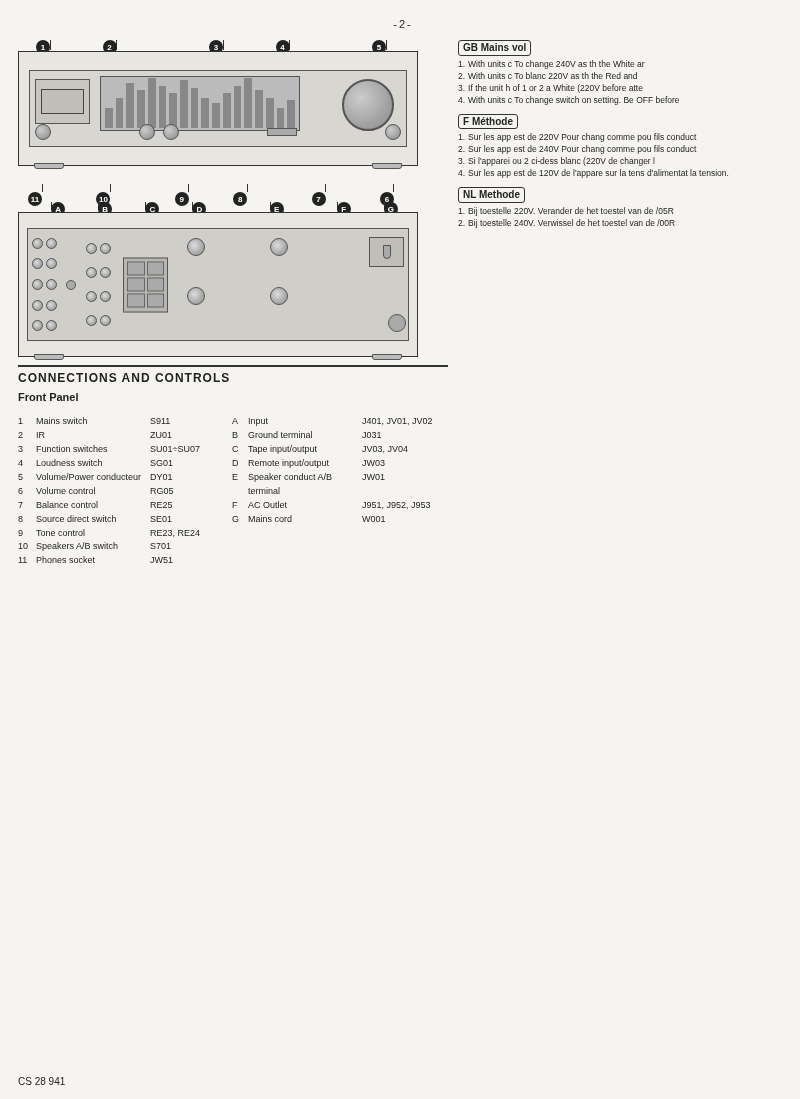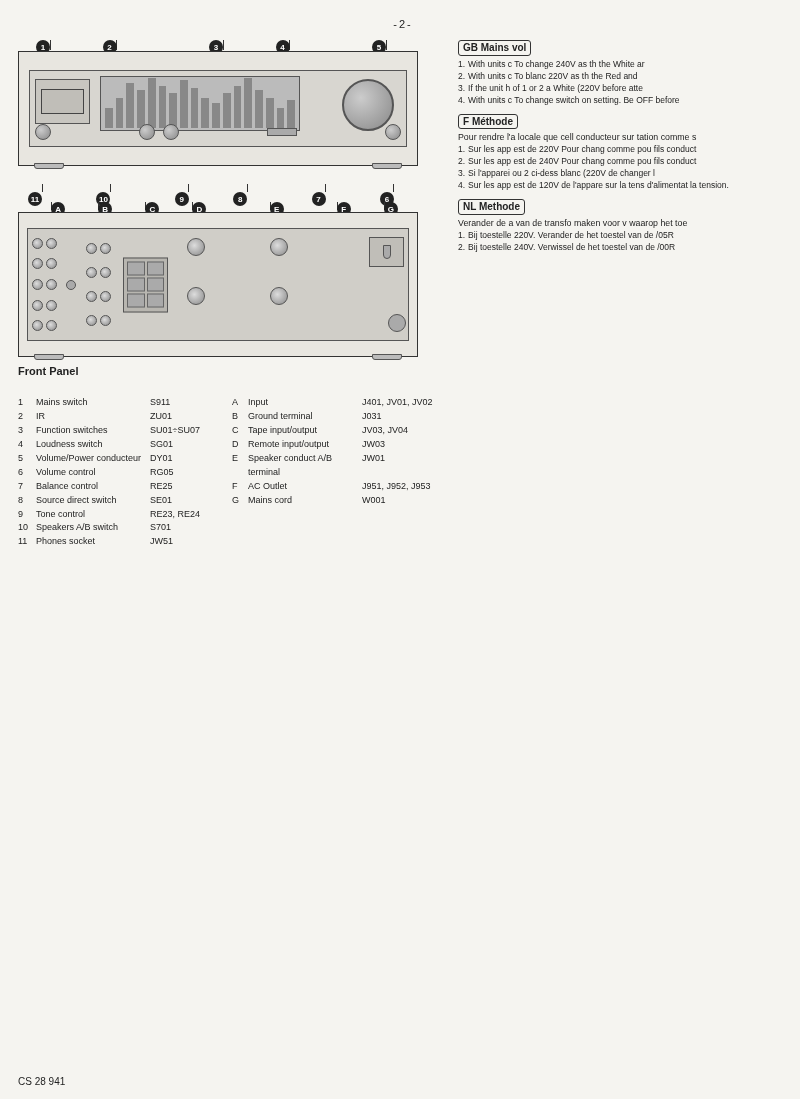--- a/index.html
+++ b/index.html
@@ -184,21 +184,21 @@
       font-weight: bold;
       letter-spacing: 1px;
       border-top: 2px solid #333;
       padding-top: 4px;
       margin-bottom: 6px;
     }
 
     .cc-subtitle {
       font-size: 11px;
       font-weight: bold;
-      margin-bottom: 19px;
+      margin-bottom: 12px;
     }
 
     .two-col-layout {
       display: flex;
       gap: 14px;
       margin-top: 2px;
     }
 
     .col-left {
       flex: 0 0 200px;
@@ -471,20 +471,21 @@
               <div style="width:100%;height:100%;border:1.5px solid #555;border-radius:50%;background:#aaa;"></div>
             </div>
           </div>
 
           <div style="position:absolute;bottom:-4px;left:15px;width:30px;height:6px;border:1px solid #555;background:#bbb;border-radius:0 0 3px 3px;"></div>
           <div style="position:absolute;bottom:-4px;right:15px;width:30px;height:6px;border:1px solid #555;background:#bbb;border-radius:0 0 3px 3px;"></div>
         </div>
       </div>
 
       <div class="cc-section">
+        <div class="cc-title">CONNECTIONS AND CONTROLS</div>
         <div class="cc-subtitle">Front Panel</div>
 
         <div class="two-col-layout">
 
           <div class="col-left">
             <div id="front-panel-list">
                 <div style="display: grid; grid-template-columns: 14px 110px 60px; gap: 0px 4px; font-size: 9px; line-height: 1.55;">
                   <span>1</span>
                   <span>Mains switch</span>
                   <span>S911</span>
@@ -605,21 +606,20 @@
             </div>
             <div style="display: flex; gap: 3px; font-size: 8.5px; line-height: 1.3; margin-bottom: 1px;">
               <span style="flex-shrink:0;">4.</span>
               <span>With units c To change switch on setting. Be OFF before</span>
             </div>
           </div>
       </div>
 
       <div class="right-section-block">
         <div class="rs-header">F  Méthode</div>
-        <div class="rs-text">Pour rendre l'a locale que cell conducteur sur tation comme s</div>
         <div id="f-list">
             <div style="display: flex; gap: 3px; font-size: 8.5px; line-height: 1.3; margin-bottom: 1px;">
               <span style="flex-shrink:0;">1.</span>
               <span>Sur les app est de 220V Pour chang comme pou fils conduct</span>
             </div>
             <div style="display: flex; gap: 3px; font-size: 8.5px; line-height: 1.3; margin-bottom: 1px;">
               <span style="flex-shrink:0;">2.</span>
               <span>Sur les app est de 240V Pour chang comme pou fils conduct</span>
             </div>
             <div style="display: flex; gap: 3px; font-size: 8.5px; line-height: 1.3; margin-bottom: 1px;">
@@ -628,21 +628,20 @@
             </div>
             <div style="display: flex; gap: 3px; font-size: 8.5px; line-height: 1.3; margin-bottom: 1px;">
               <span style="flex-shrink:0;">4.</span>
               <span>Sur les app est de 120V de l'appare sur la tens d'alimentat la tension.</span>
             </div>
           </div>
       </div>
 
       <div class="right-section-block">
         <div class="rs-header">NL  Methode</div>
-        <div class="rs-text">Verander de a van de transfo maken voor v waarop het toe</div>
         <div id="nl-list">
             <div style="display: flex; gap: 3px; font-size: 8.5px; line-height: 1.3; margin-bottom: 1px;">
               <span style="flex-shrink:0;">1.</span>
               <span>Bij toestelle 220V. Verander de het toestel van de /05R</span>
             </div>
             <div style="display: flex; gap: 3px; font-size: 8.5px; line-height: 1.3; margin-bottom: 1px;">
               <span style="flex-shrink:0;">2.</span>
               <span>Bij toestelle 240V. Verwissel de het toestel van de /00R</span>
             </div>
           </div>

